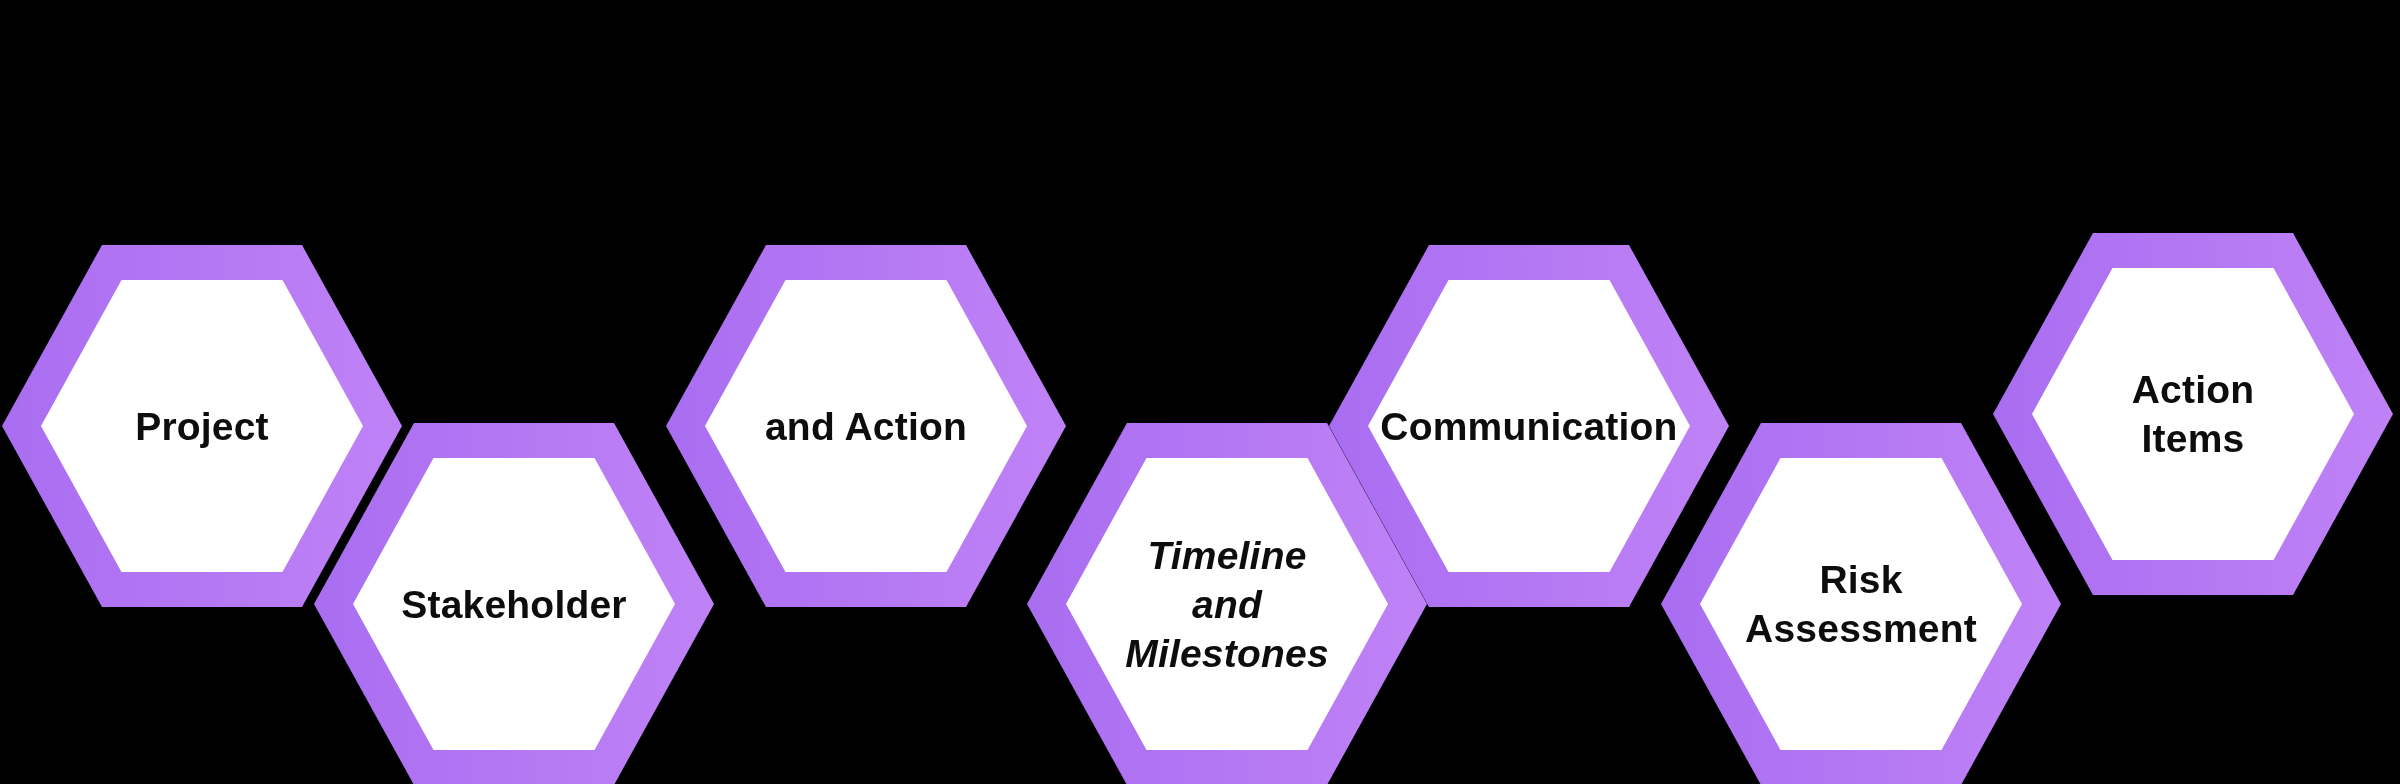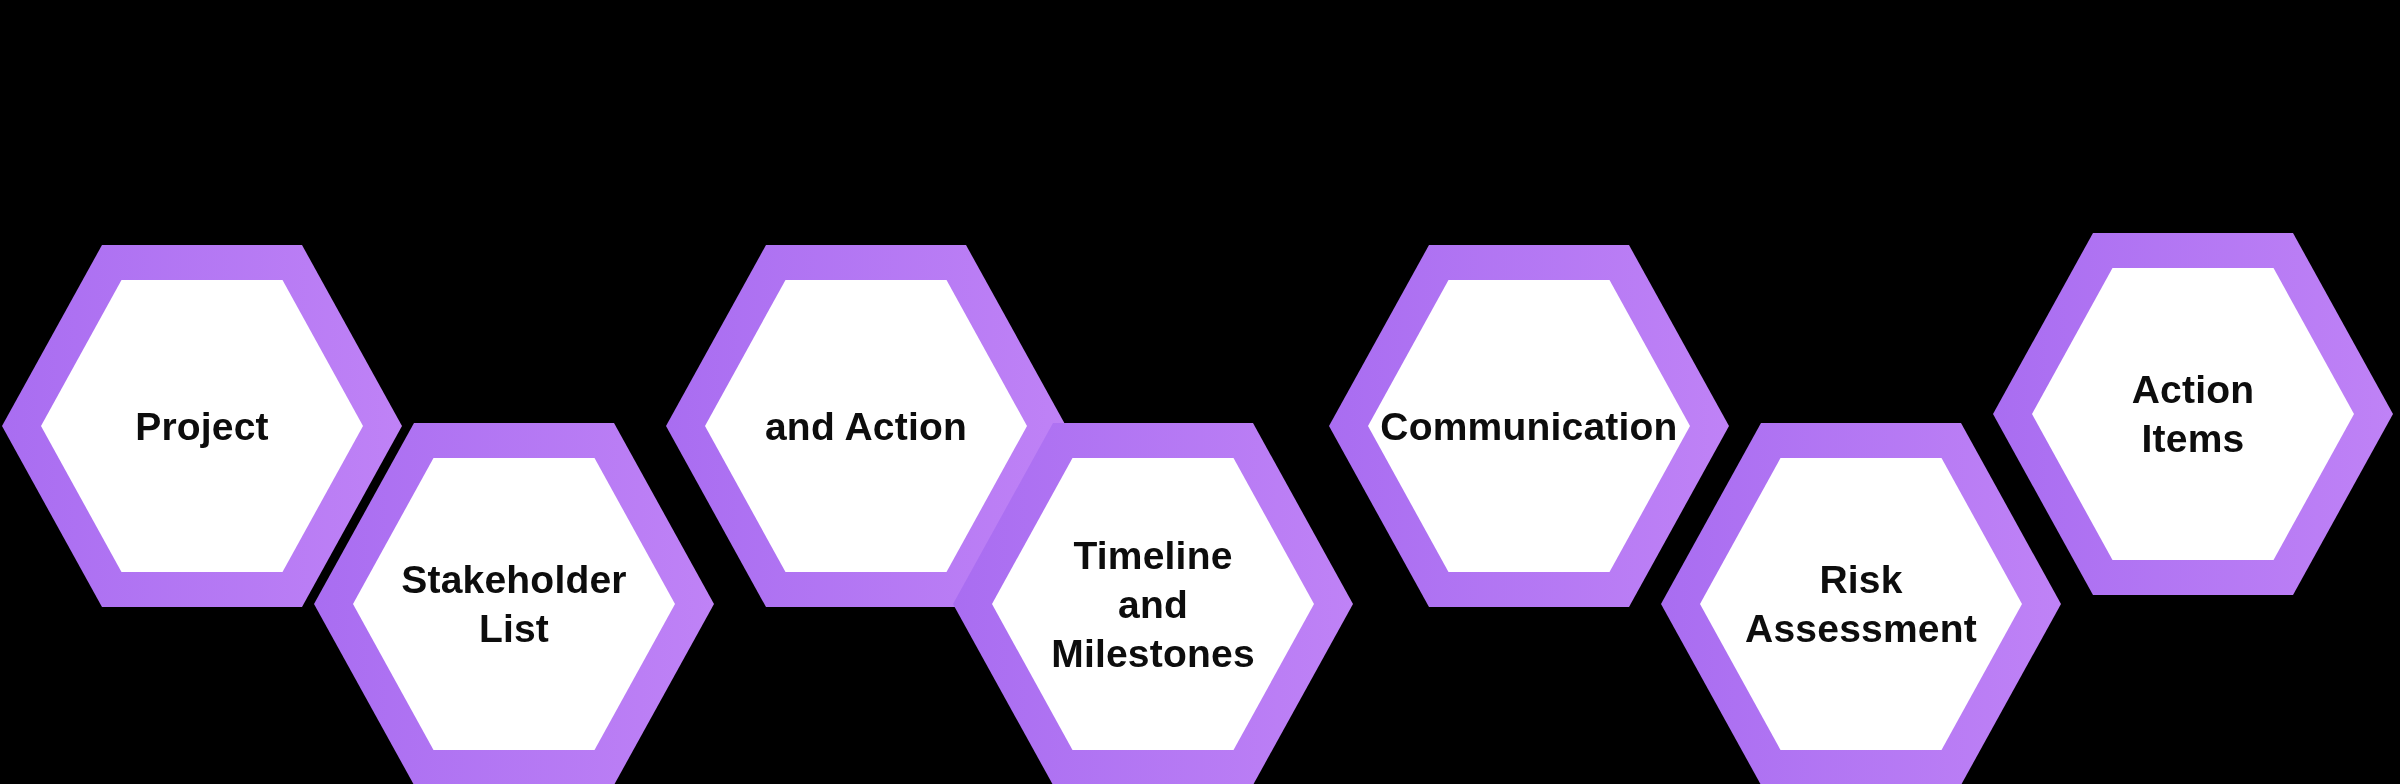--- a/index.html
+++ b/index.html
@@ -49,21 +49,21 @@
     color: var(--text, #0d0d0d);
     text-align: center;
     letter-spacing: 0.2px;
   }
   .hex-label span { display: block; }
 
   
   .hex1 { left: 2px;    top: 245px; }
   .hex2 { left: 314px;  top: 423px; }
   .hex3 { left: 666px;  top: 245px; }
-  .hex4 { left: 953px;  top: 423px; }
+  .hex4 { left: 1027px;  top: 423px; font-style: italic; }
   .hex5 { left: 1329px; top: 245px; }
   .hex6 { left: 1661px; top: 423px; }
   .hex7 { left: 1993px; top: 233px; }
 </style>
 </head>
 <body>
 
 <div class="canvas">
 
   <div class="hex hex1">
@@ -75,21 +75,20 @@
         </div>
       </div>
     </div>
   </div>
 
   <div class="hex hex2">
     <div class="hex-border">
       <div class="hex-inner">
         <div class="hex-label">
           <span>Stakeholder</span>
-          <span>List</span>
           <span></span>
         </div>
       </div>
     </div>
   </div>
 
   <div class="hex hex3">
     <div class="hex-border">
       <div class="hex-inner">
         <div class="hex-label">

